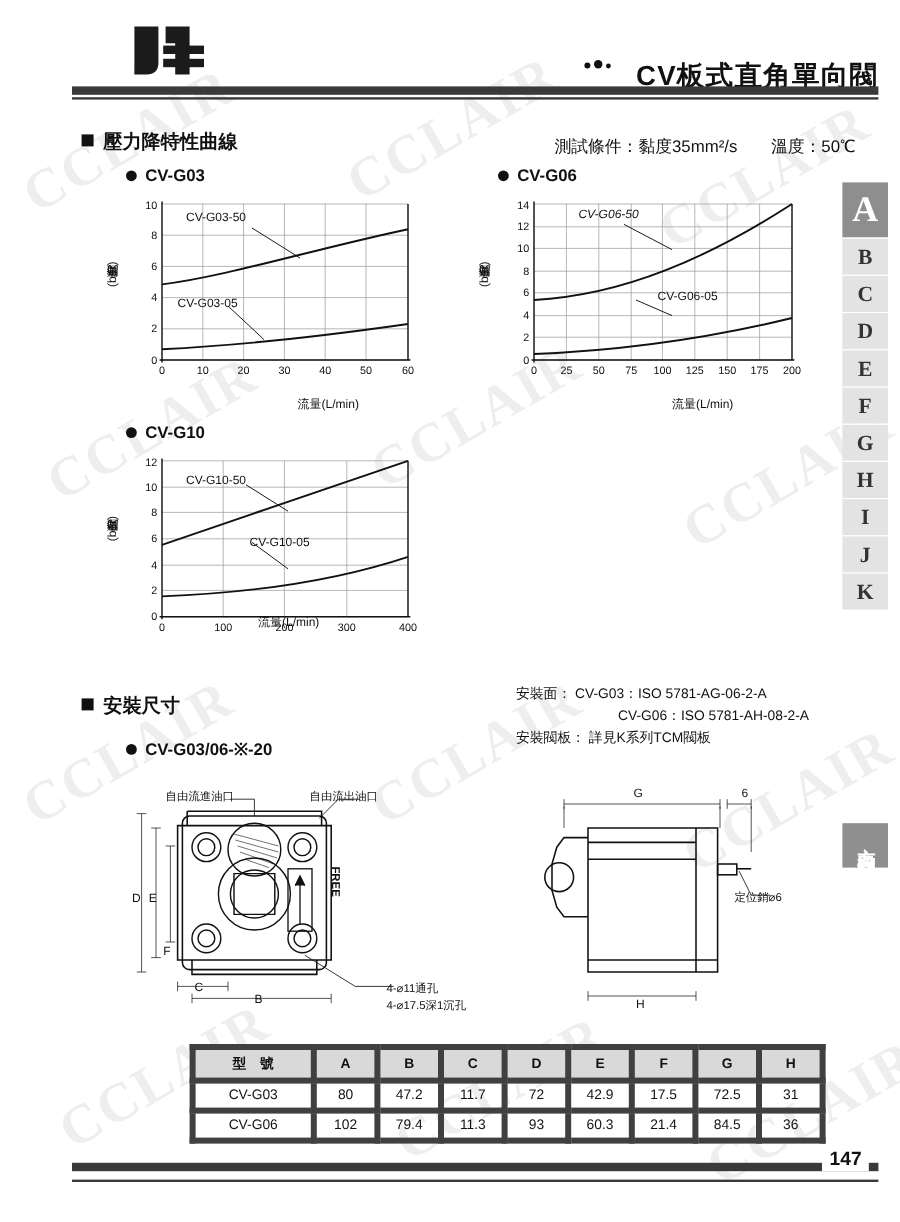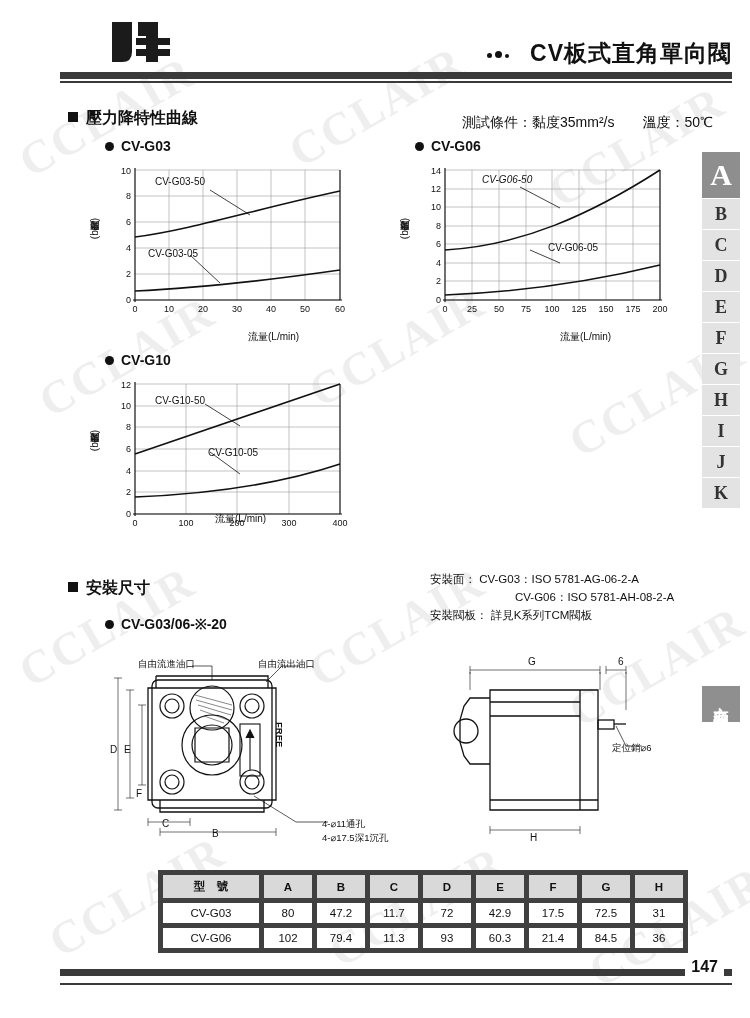--- a/index.html
+++ b/index.html
@@ -12,21 +12,21 @@
   
   .wm{
     position:absolute;font-family:"Liberation Serif",serif;font-weight:bold;
     font-size:46px;color:rgba(150,150,150,0.16);letter-spacing:2px;
     transform:rotate(-30deg);white-space:nowrap;user-select:none;
   }
 
   
   .logo{position:absolute;left:108px;top:18px;width:66px;height:52px;}
   .hdr-title{
-    position:absolute;right:18px;top:38px;font-size:23px;font-weight:bold;
+    position:absolute;right:18px;top:48px;font-size:23px;font-weight:bold;
     letter-spacing:1px;color:#111;
   }
   .hdr-dots{position:absolute;right:238px;top:44px;}
   .hdr-dots span{display:inline-block;border-radius:50%;background:#111;margin-right:3px;}
   .d1{width:7px;height:7px;}
   .d2{width:5px;height:5px;}
   .d3{width:4px;height:4px;}
   .hdr-rule{position:absolute;left:60px;right:18px;top:72px;height:7px;background:#3a3a3a;}
   .hdr-rule2{position:absolute;left:60px;right:18px;top:81px;height:2px;background:#3a3a3a;}
 

